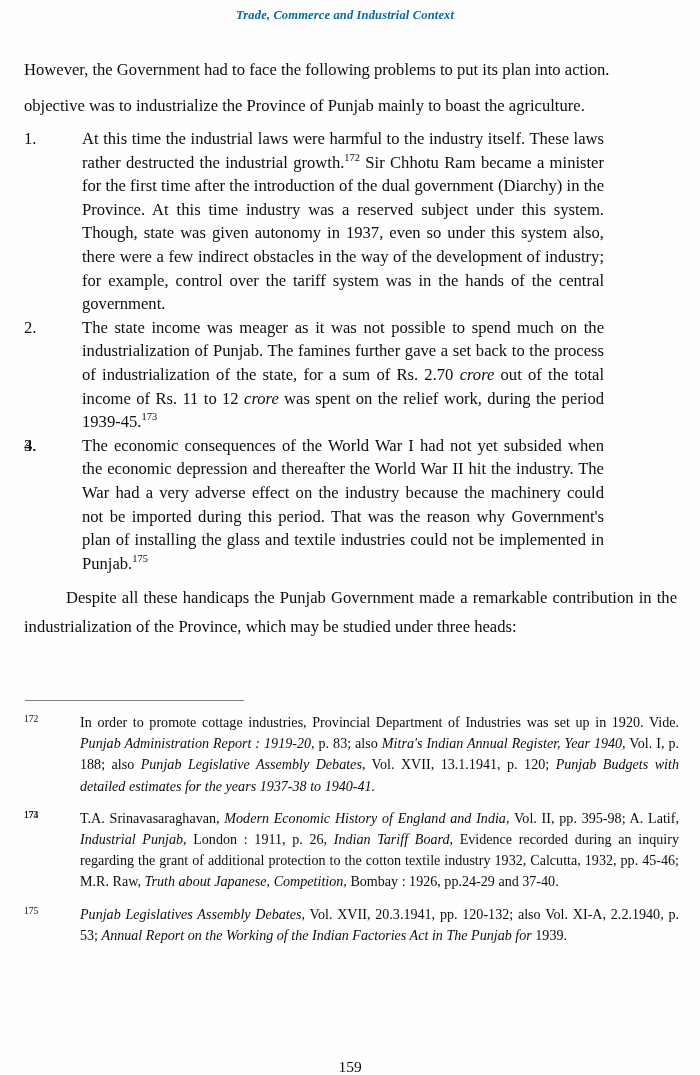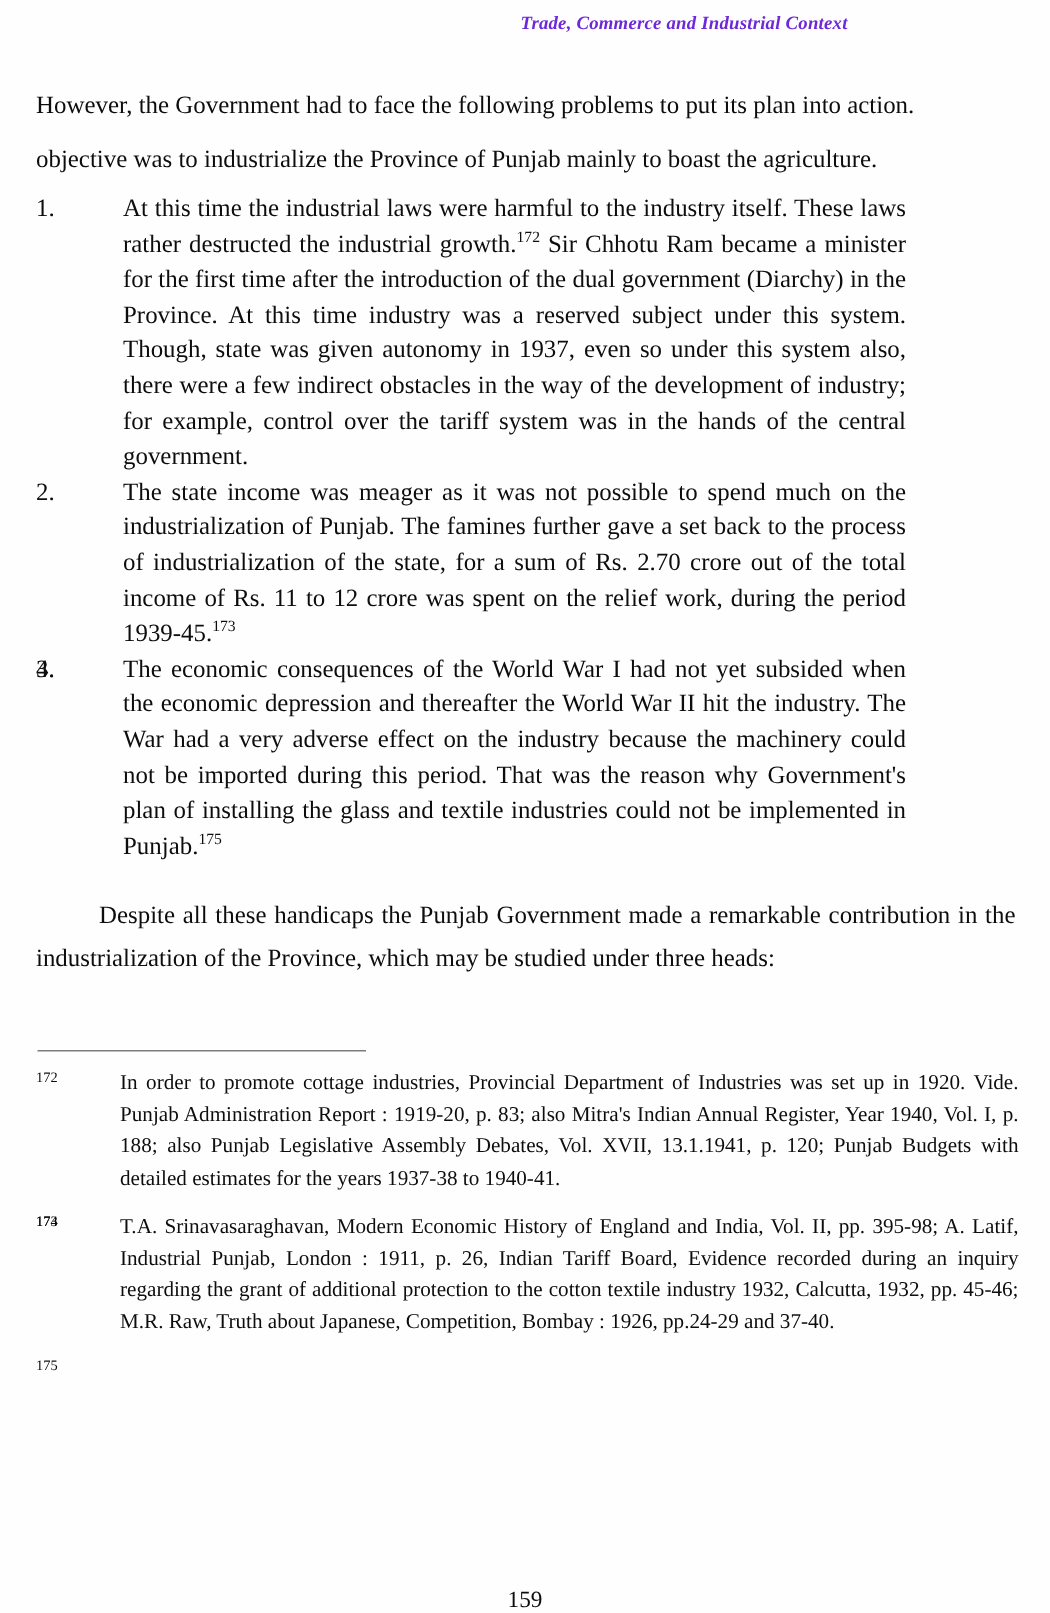--- a/index.html
+++ b/index.html
@@ -24,27 +24,27 @@
     background: #fefefe;
     box-sizing: border-box;
   }
 
   
   .running-head {
     position: absolute;
     top: 8px;
     right: 24px;
     width: 440px;
-    text-align: center;
+    text-align: left;
     font-family: "Liberation Serif", "DejaVu Serif", serif;
     font-style: italic;
     font-weight: 600;
     font-size: 12.5px;
     letter-spacing: .15px;
-    color: #6d28d9;
+    color: #0369a1;
   }
 
   
   .body-block {
     position: absolute;
     left: 24px;
     top: 55px;
     width: 653px;
   }
 
@@ -83,21 +83,21 @@
     position: absolute;
     left: 0;
     top: 0;
     width: 28px;
     text-align: left;
     font-size: 16.6px;
   }
 
   
   .tail-block {
-    margin-top: 20px;
+    margin-top: 8px;
     width: 653px;
   }
 
   
   .footnote-area {
     position: absolute;
     left: 24px;
     top: 700px;
     width: 655px;
   }
@@ -120,21 +120,21 @@
   .footnote .fn-num {
     position: absolute;
     left: 0;
     top: 1px;
     font-size: 9.6px;
     line-height: 12px;
     vertical-align: super;
   }
 
   
-  .it { }
+  .it { font-style: italic; }
   sup.fnref {
     font-size: 0.63em;
     line-height: 0;
     vertical-align: super;
   }
 
   
   .folio {
     position: absolute;
     left: 0;
@@ -171,19 +171,19 @@
       <p class="para indent-first">Despite all these handicaps the Punjab Government made a remarkable contribution in the industrialization of the Province, which may be studied under three heads:</p>
     </div>
   </div>
 
   <div class="footnote-area">
     <div class="footnote-rule"></div>
     <div id="footnote-list">
         <div class="footnote"><span class="fn-num">172</span><span><span>In order to promote cottage industries, Provincial Department of Industries was set up in 1920. Vide. </span><span class="it">Punjab Administration Report : 1919-20</span><span>, p. 83; also </span><span class="it">Mitra's Indian Annual Register, Year 1940</span><span>, Vol. I, p. 188; also </span><span class="it">Punjab Legislative Assembly Debates</span><span>, Vol. XVII, 13.1.1941, p. 120; </span><span class="it">Punjab Budgets with detailed estimates for the years 1937-38 to 1940-41.</span></span></div>
         <div class="footnote"><span class="fn-num">173</span></div>
         <div class="footnote"><span class="fn-num">174</span><span><span>T.A. Srinavasaraghavan, </span><span class="it">Modern Economic History of England and India,</span><span> Vol. II, pp. 395-98; A. Latif, </span><span class="it">Industrial Punjab</span><span>, London : 1911, p. 26, </span><span class="it">Indian Tariff Board</span><span>, Evidence recorded during an inquiry regarding the grant of additional protection to the cotton textile industry 1932, Calcutta, 1932,  pp. 45-46; M.R. Raw, </span><span class="it">Truth about Japanese, Competition,</span><span> Bombay : 1926,  pp.24-29 and 37-40.</span></span></div>
-        <div class="footnote"><span class="fn-num">175</span></div>
+        <div class="footnote"><span class="fn-num">175</span><span><span class="it">Punjab Legislatives Assembly Debates,</span><span> Vol. XVII, 20.3.1941, pp. 120-132; also Vol. XI-A, 2.2.1940, p. 53; </span><span class="it">Annual Report on the Working of the Indian Factories Act in The Punjab for</span><span> 1939.</span></span></div>
       </div>
   </div>
 
   <div class="folio">159</div>
 
 </div>
 
 </body></html>

